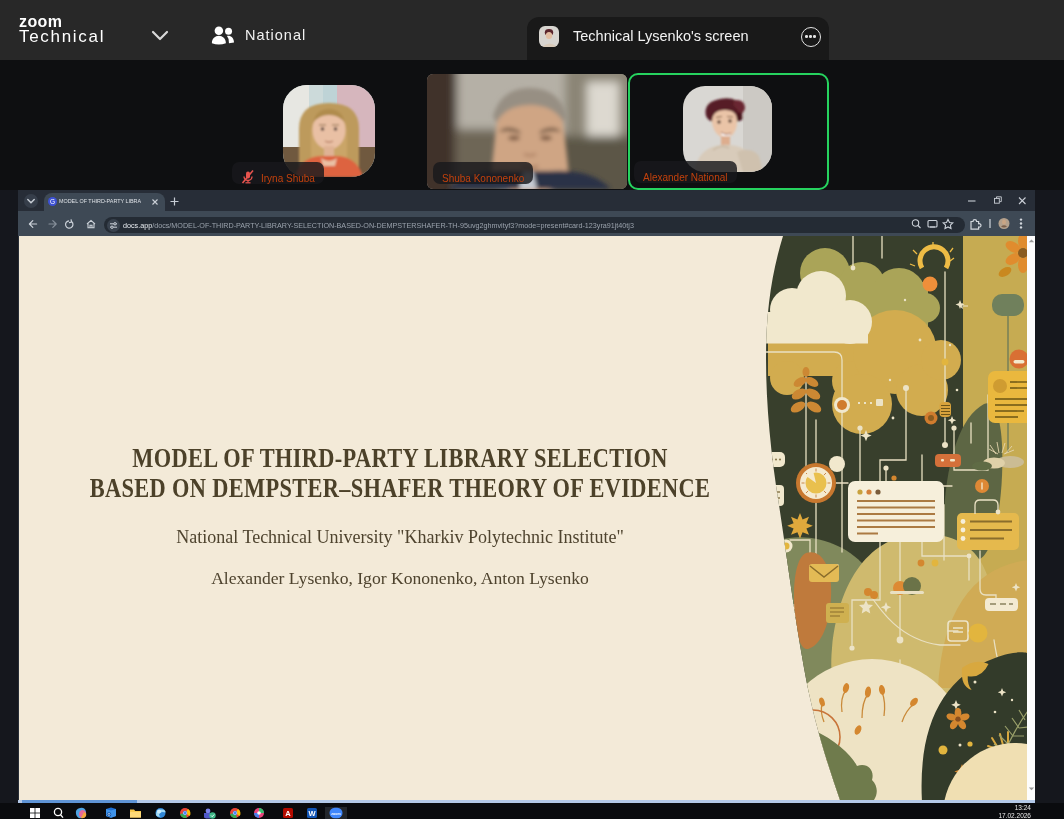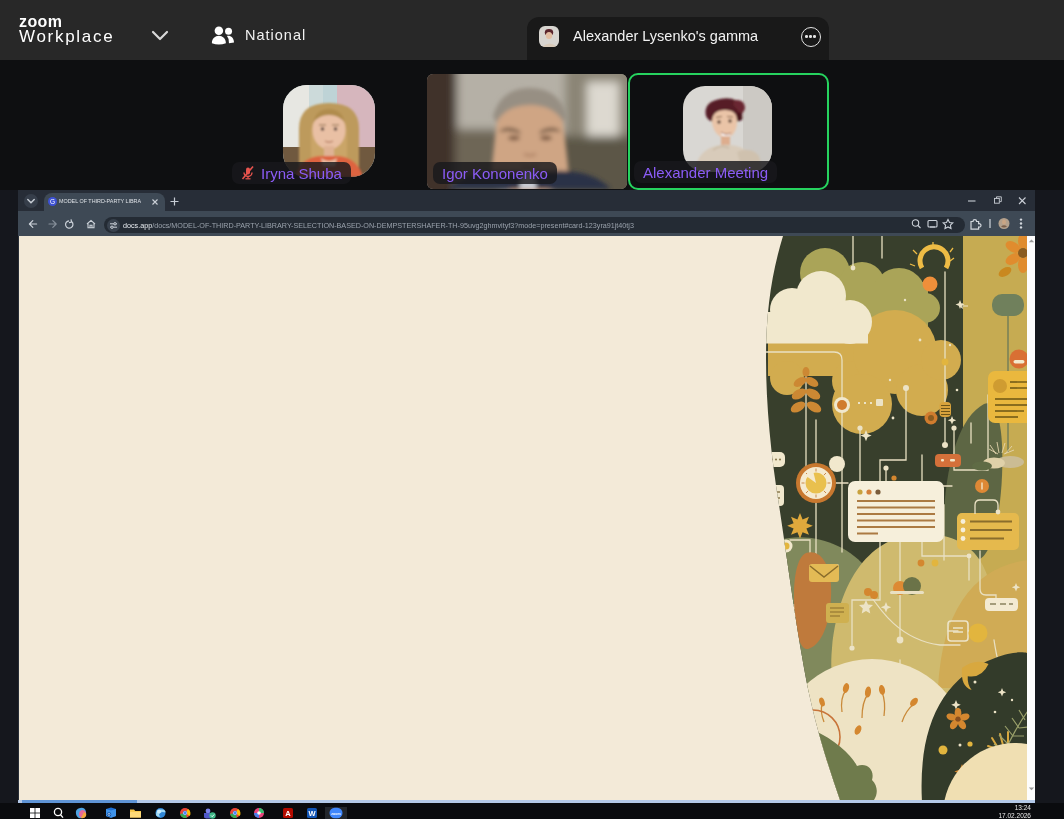--- a/index.html
+++ b/index.html
@@ -11,21 +11,21 @@
   #topbar { left:0; top:0; width:1064px; height:60px; background:#282828; }
   #zoomword { left:19px; top:13px; color:#fff; font-size:16px; font-weight:700; letter-spacing:0.4px; }
   #workplace { left:19px; top:26.5px; color:#fff; font-size:17px; font-weight:500; letter-spacing:1.7px; }
   #meetinglbl { left:245px; top:27px; color:#f2f2f2; font-size:14.5px; letter-spacing:1.0px; }
   #scrtab { left:527px; top:17px; width:302px; height:43px; background:#191919; border-radius:12px 12px 0 0; }
   #scrtablbl { left:573px; top:28px; color:#f2f2f2; font-size:14.5px; }
   #ellipsisbtn { left:801px; top:27px; width:20px; height:20px; border:1.5px solid #e3e3e3; border-radius:50%; }
   #ellipsisbtn i { position:absolute; width:2.4px; height:2.4px; background:#e3e3e3; border-radius:50%; top:7.3px; }
 
   
-  .tilelabel { position:absolute; height:22px; background:rgba(25,25,28,0.82); border-radius:7px; color:#8b5cf6; font-size:15px; display:flex; align-items:center; padding:0 9px; white-space:nowrap; }
+  .tilelabel { position:absolute; height:22px; background:rgba(25,25,28,0.82); border-radius:7px; color:#c2410c; font-size:10px; display:flex; align-items:flex-end; padding:0 9px; white-space:nowrap; }
 
   
   #chromewin { left:18px; top:190px; width:1017px; height:613px; background:#272d37; }
   #tabstrip { left:0; top:0; width:1017px; height:21px; background:#272d37; }
   #chrtab { left:26px; top:3px; width:121px; height:18px; background:#3e4955; border-radius:8px 8px 0 0; }
   #chrtabtitle { left:41px; top:8px; font-size:5.4px; color:#dde1e6; letter-spacing:0px; white-space:nowrap; }
   #toolbar { left:0; top:21px; width:1017px; height:25px; background:#3e4955; }
   #urlpill { left:86px; top:27px; width:861px; height:16px; border-radius:8px; background:#242b34; }
   #urltext { left:105px; top:30.5px; font-size:7.2px; color:#9aa2ac; white-space:nowrap; letter-spacing:0px; }
   #urltext b { color:#e8ecf0; font-weight:normal; }
@@ -43,21 +43,21 @@
   
   #taskbar { left:0; top:803px; width:1064px; height:16px; background:#0a0b0e; }
   #clock { position:absolute; right:33px; top:804px; width:60px; text-align:right; color:#e8e8e8; font-size:6.5px; line-height:7.5px; }
 </style>
 </head>
 <body>
 <div id="stage">
 
   <div id="topbar" class="abs"></div>
   <div id="zoomword" class="abs">zoom</div>
-  <div id="workplace" class="abs">Workplace</div>
+  <div id="workplace" class="abs">Technical</div>
   <svg class="abs" style="left:151px; top:29.5px;" width="18" height="12" viewBox="0 0 18 12">
       <path d="M2 2 L9 9 L16 2" stroke="#d8d8d8" stroke-width="2.2" fill="none" stroke-linecap="round" stroke-linejoin="round"></path>
     </svg>
   <svg class="abs" style="left:211px; top:24px;" width="23" height="23" viewBox="0 0 21 21">
     <circle cx="7.2" cy="6.2" r="3.9" fill="#fff"></circle>
       <path d="M0.8 17.5 c0-4.2 3-6.8 6.4-6.8 s6.4 2.6 6.4 6.8 q-6.4 2.6 -12.8 0z" fill="#fff"></path>
     <circle cx="16" cy="6.6" r="3.2" fill="#fff"></circle>
       <path d="M14.6 10.9 c3.4-0.6 6.4 1.8 6.4 6 l-4.6 0.6 q0.2-4.4 -1.8-6.6z" fill="#fff"></path>
   </svg>
   <div id="meetinglbl" class="abs">National</div>
@@ -68,21 +68,21 @@
           <rect width="20" height="21" rx="6"></rect>
         </clipPath>
       </defs>
     <g clip-path="url(#tav)">
       <rect width="20" height="21" fill="#d8d5d0"></rect>
       <ellipse cx="10" cy="6.5" rx="4.2" ry="3.4" fill="#5a242c"></ellipse>
       <ellipse cx="10" cy="9.5" rx="3.2" ry="3.6" fill="#e2bda2"></ellipse>
       <path d="M3 21 q7-6.5 14-1 l0 1z" fill="#d9cab8"></path>
     </g>
   </svg>
-  <div id="scrtablbl" class="abs">Alexander Lysenko's gamma</div>
+  <div id="scrtablbl" class="abs">Technical Lysenko's screen</div>
   <div id="ellipsisbtn" class="abs">
       <i style="left:3.4px"></i>
       <i style="left:7.3px"></i>
       <i style="left:11.2px"></i>
     </div>
 
   <svg class="abs" style="left:283px; top:85px;" width="92" height="92" viewBox="0 0 92 92">
     <defs>
         <clipPath id="iav">
           <rect width="92" height="92" rx="24"></rect>
@@ -154,21 +154,21 @@
         <path d="M134,58 q-4-6 -14-4 q-8,2 -8,6 q10-4 22-2z" fill="#7a5f4a"></path>
         <ellipse cx="87" cy="64" rx="6" ry="2.6" fill="#7d5b44"></ellipse>
         <ellipse cx="119" cy="64" rx="6" ry="2.6" fill="#7d5b44"></ellipse>
         <path d="M97,80 q6,3 12,0" stroke="#a87a5e" stroke-width="2" fill="none"></path>
         <path d="M95,92 q8,4 16,0" stroke="#9c6e52" stroke-width="2.4" fill="none"></path>
         <path d="M20,115 q24-20 64-18 l38,0 q42-3 62,18 z" fill="#2b3346"></path>
         <path d="M96,98 l10,0 4,17 -18,0z" fill="#c7ccd4"></path>
       </g>
     </g>
   </svg>
-  <div class="tilelabel" style="left:433px; top:162px;">Igor Kononenko</div>
+  <div class="tilelabel" style="left:433px; top:162px;">Shuba Kononenko</div>
 
   <div class="abs" style="left:628px; top:73px; width:201px; height:117px; border:2.5px solid #26d35f; border-radius:10px;"></div>
   <svg class="abs" style="left:683px; top:86px;" width="89" height="86" viewBox="0 0 89 86">
     <defs>
         <clipPath id="aav">
           <rect width="89" height="86" rx="22"></rect>
         </clipPath>
     <filter id="ablur" x="-20%" y="-20%" width="140%" height="140%">
           <feGaussianBlur stdDeviation="0.8"></feGaussianBlur>
         </filter>
@@ -186,21 +186,21 @@
         <path d="M33,31.5 l6,-1 M44,30.5 l6,0.5" stroke="#7d5940" stroke-width="1.1"></path>
         <path d="M38,46 q5,4 10,1 q-2,5 -6,5 q-3,0 -4-6z" fill="#fff"></path>
         <path d="M38,46 q5,4 10,1" stroke="#9c5f48" stroke-width="1" fill="none"></path>
         <rect x="38" y="50" width="9" height="10" fill="#ddad8e"></rect>
         <path d="M12,86 q2-24 26-27 q20-2 30,10 q6,8 8,17 z" fill="#d8cbba"></path>
         <path d="M54,66 q14-6 22,4 l4,16 -20,0z" fill="#cfc1ae"></path>
         <path d="M30,64 q8-6 16-2" stroke="#c4b49e" stroke-width="1.2" fill="none"></path>
       </g>
     </g>
   </svg>
-  <div class="tilelabel" style="left:634px; top:161px;">Alexander Meeting</div>
+  <div class="tilelabel" style="left:634px; top:161px;">Alexander National</div>
 
   <div class="abs" style="left:0; top:190px; width:18px; height:613px; background:#15171d;"></div>
   <div class="abs" style="left:1035px; top:190px; width:29px; height:613px; background:#15171d;"></div>
 
   <div id="chromewin" class="abs">
     <div id="tabstrip" class="abs"></div>
     <svg class="abs" style="left:5px; top:3px;" width="16" height="16" viewBox="0 0 16 16">
         <circle cx="8" cy="8" r="7" fill="#363e4a"></circle>
         <path d="M4.8 6.5 L8 9.7 L11.2 6.5" stroke="#c6ccd4" stroke-width="1.5" fill="none" stroke-linecap="round"></path>
       </svg>
@@ -268,20 +268,25 @@
       <circle cx="36" cy="6.5" r="5.5" fill="#b3a08c"></circle>
       <path d="M33 9.5 a4.5 4.5 0 0 1 6 0 a5.5 5.5 0 0 1 -6 0z" fill="#7c5f4a"></path>
       <ellipse cx="36" cy="5" rx="2" ry="2.6" fill="#caa584"></ellipse>
       <g fill="#d2d7dd">
           <circle cx="53" cy="2.6" r="1.2"></circle>
           <circle cx="53" cy="6.5" r="1.2"></circle>
           <circle cx="53" cy="10.4" r="1.2"></circle>
         </g>
     </svg>
     <div id="content" class="abs">
+      <div id="slidetext" class="abs" style="left:0; top:0;">
+        <div id="title1">MODEL OF THIRD-PARTY LIBRARY SELECTION<br>BASED ON DEMPSTER–SHAFER THEORY OF EVIDENCE</div>
+        <div id="sub1">National Technical University "Kharkiv Polytechnic Institute"</div>
+        <div id="sub2">Alexander Lysenko, Igor Kononenko, Anton Lysenko</div>
+      </div>
       <svg id="illo" class="abs" style="left:730px; top:0;" width="278" height="564" viewBox="749 236 278 564">
         <defs>
           <clipPath id="illoclip">
             <path d="M783,236 C772,272 766,310 766,358 C766,406 771,455 779,505 C787,558 794,612 804,668 C814,724 828,765 841,803 L1030,803 L1030,236 Z"></path>
           </clipPath>
         </defs>
         <g clip-path="url(#illoclip)">
 
           <rect x="749" y="236" width="281" height="566" fill="#383f2c"></rect>
 

